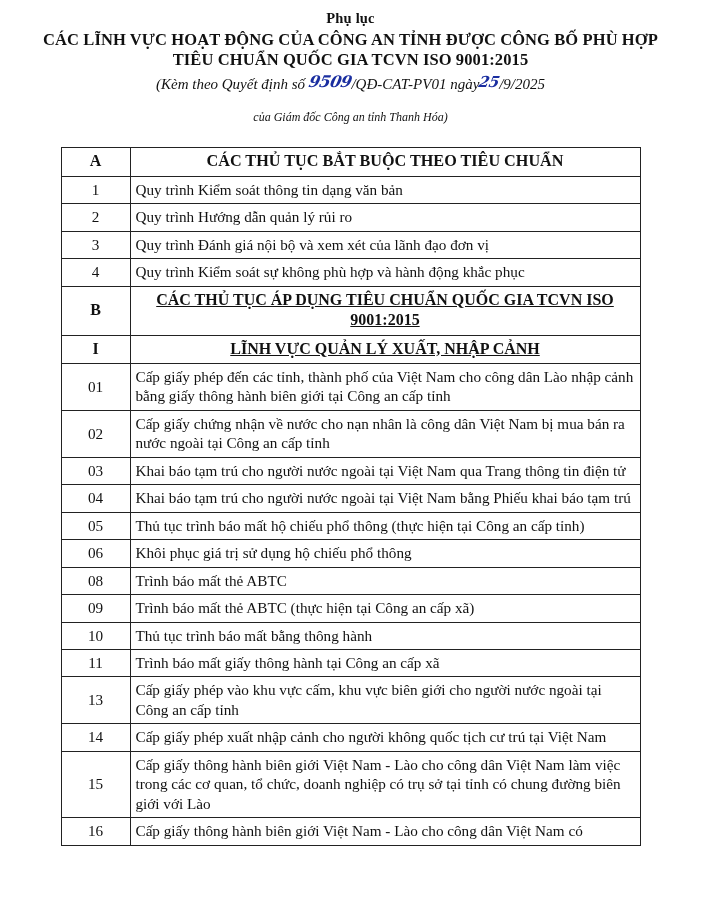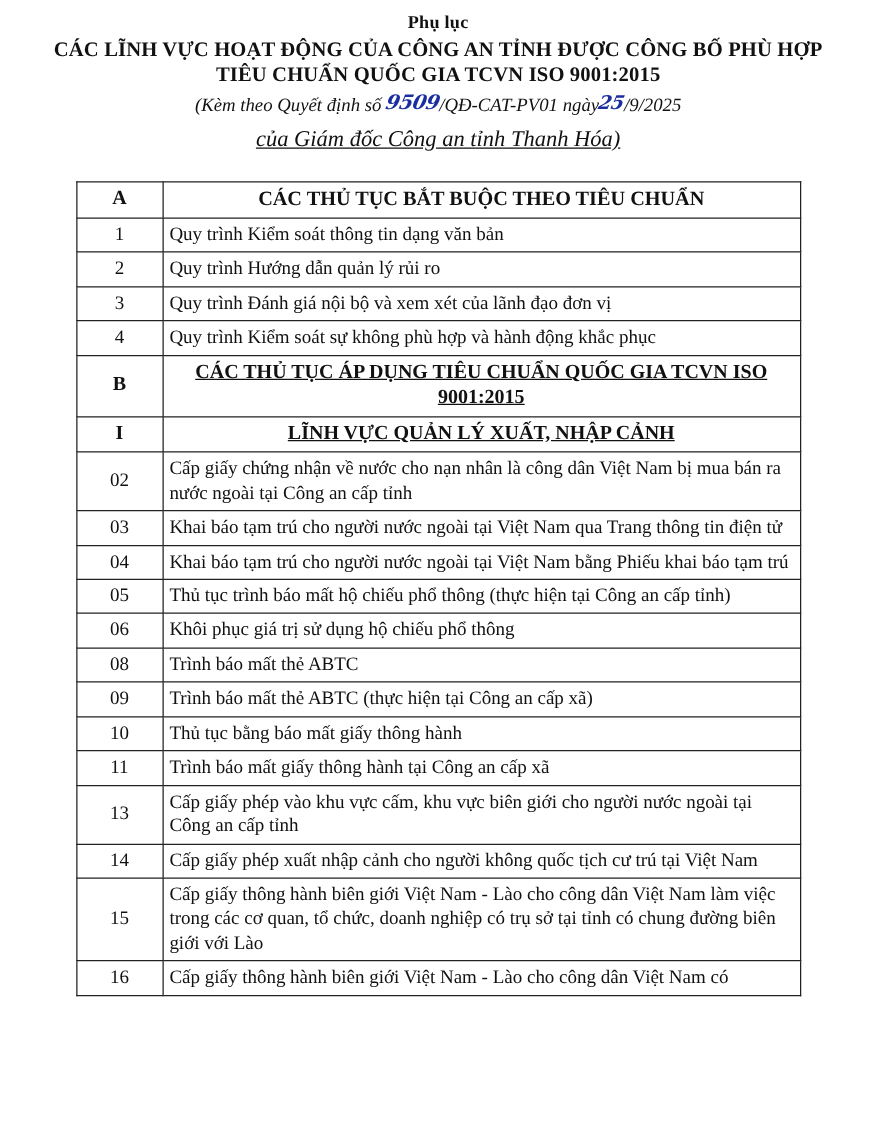--- a/index.html
+++ b/index.html
@@ -40,24 +40,23 @@
     letter-spacing: .1px;
     margin-top: 2px;
   }
   .hdr-sub {
     font-size: 15px;
     font-style: italic;
     margin-top: 4px;
     position: relative;
   }
   .hdr-sub2 {
-    font-size: 18px;
+    font-size: 12px;
     font-style: italic;
-    margin-top: 7px;
-    text-decoration: underline;
+    margin-top: 17px;
   }
   .handwrite {
     font-family: "DejaVu Serif", serif;
     font-style: italic;
     font-weight: 700;
     color: #1a2ea0;
     font-size: 16px;
     letter-spacing: -0.5px;
     position: relative;
     top: -2px;
@@ -153,20 +152,24 @@
         </tr>
         <tr class="section">
           <td class="num">B</td>
           <td class="txt nowrap-center">CÁC THỦ TỤC ÁP DỤNG  TIÊU CHUẨN QUỐC GIA TCVN ISO 9001:2015</td>
         </tr>
         <tr class="section">
           <td class="num">I</td>
           <td class="txt nowrap-center">LĨNH VỰC QUẢN LÝ XUẤT, NHẬP CẢNH</td>
         </tr>
         <tr>
+          <td class="num">01</td>
+          <td class="txt">Cấp giấy phép đến các tỉnh, thành phố của Việt Nam cho công dân Lào nhập cảnh bằng giấy thông hành biên giới tại Công an cấp tỉnh</td>
+        </tr>
+        <tr>
           <td class="num">02</td>
           <td class="txt">Cấp giấy chứng nhận về nước cho nạn nhân là công dân Việt Nam bị mua bán ra nước ngoài tại Công an cấp tỉnh</td>
         </tr>
         <tr>
           <td class="num">03</td>
           <td class="txt">Khai báo tạm trú cho người nước ngoài tại Việt Nam qua Trang thông tin điện tử</td>
         </tr>
         <tr>
           <td class="num">04</td>
           <td class="txt">Khai báo tạm trú cho người nước ngoài tại Việt Nam bằng Phiếu khai báo tạm trú</td>
@@ -182,21 +185,21 @@
         <tr>
           <td class="num">08</td>
           <td class="txt">Trình báo mất thẻ ABTC</td>
         </tr>
         <tr>
           <td class="num">09</td>
           <td class="txt">Trình báo mất thẻ ABTC (thực hiện tại Công an cấp xã)</td>
         </tr>
         <tr>
           <td class="num">10</td>
-          <td class="txt">Thủ tục bằng báo mất giấy thông hành</td>
+          <td class="txt">Thủ tục trình báo mất bằng thông hành</td>
         </tr>
         <tr>
           <td class="num">11</td>
           <td class="txt">Trình báo mất giấy thông hành tại Công an cấp xã</td>
         </tr>
         <tr>
           <td class="num">13</td>
           <td class="txt">Cấp giấy phép vào khu vực cấm, khu vực biên giới cho người nước ngoài tại Công an cấp tỉnh</td>
         </tr>
         <tr>

